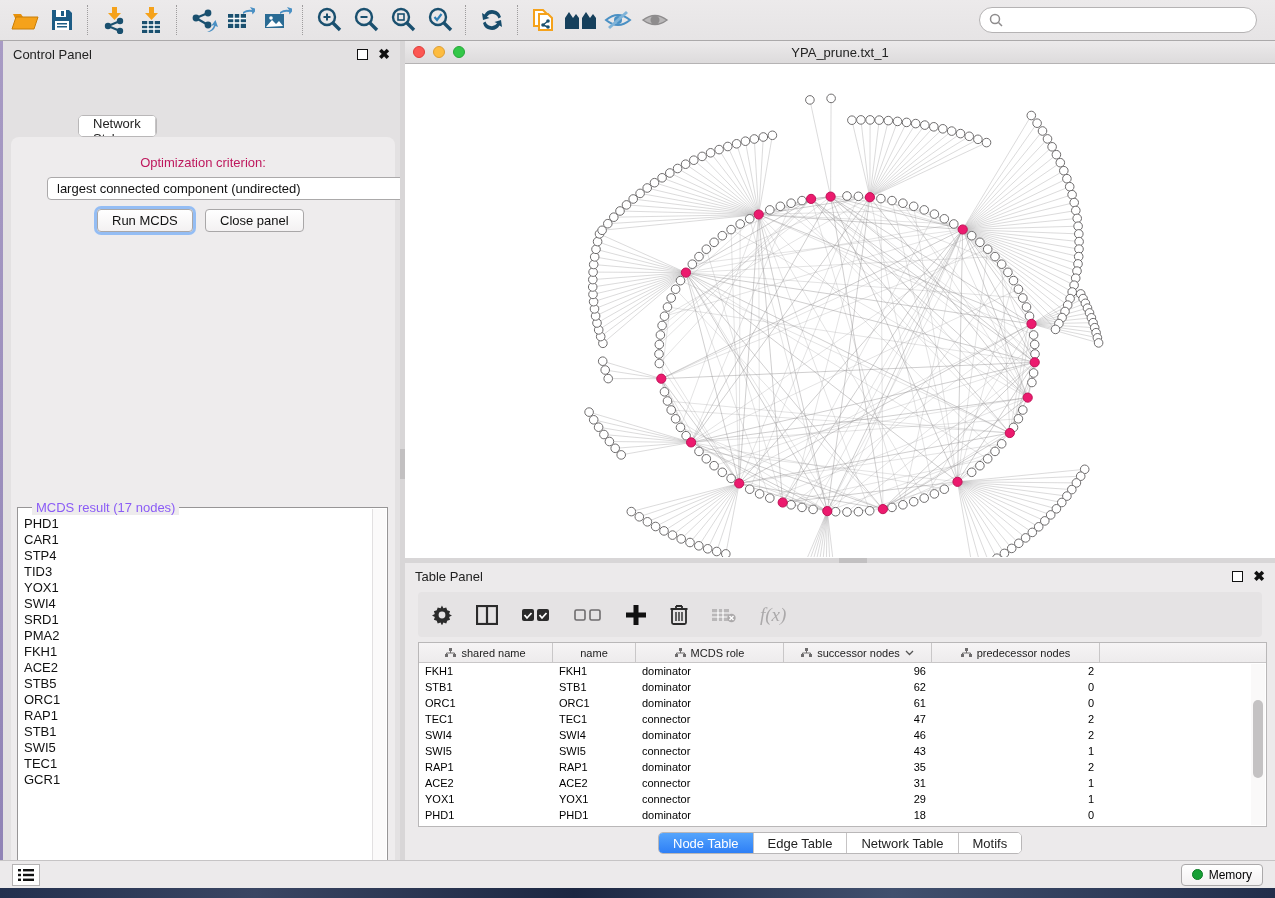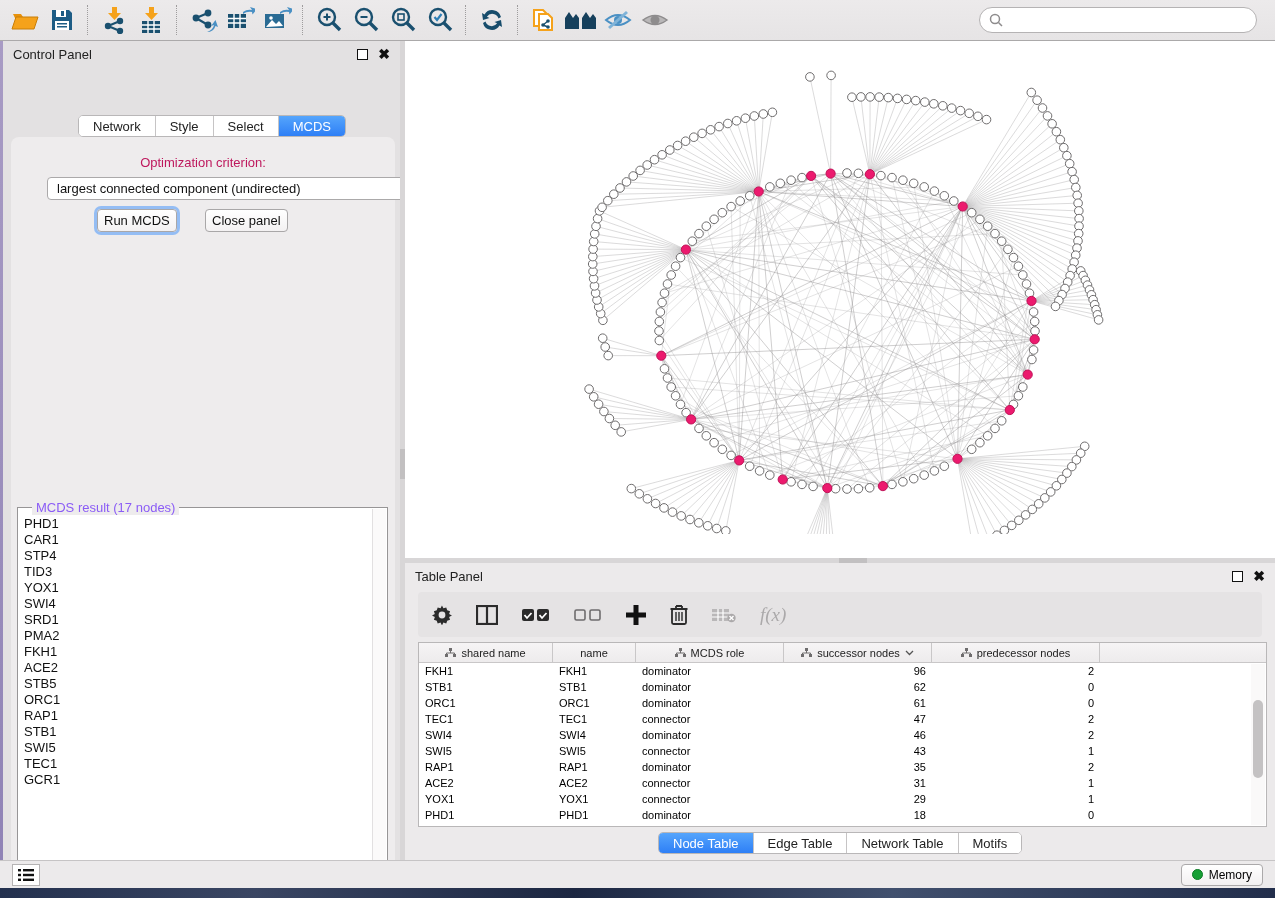--- a/index.html
+++ b/index.html
@@ -27,32 +27,32 @@
   .panel-head .sp { flex:1; }
   .win-float { width:11px; height:11px; border:1.5px solid #111; background:#fff; margin-right:10px; cursor:pointer; }
   .win-close { font-size:14px; font-weight:bold; color:#111; cursor:pointer; line-height:1; }
 
   .seg { display:flex; border:1px solid #B9B7B8; border-radius:5px; background:#fff; overflow:hidden; height:22px; }
   .seg .tab { padding:0 14px; font-size:13px; display:flex; align-items:center; color:#222;
               border-right:1px solid #C6C4C5; cursor:pointer; background:#fff; }
   .seg .tab:last-child { border-right:none; }
   .seg .tab.sel { background:linear-gradient(#55A5FC,#2E7FF6); color:#fff; }
 
-  #cp-tabs { position:absolute; left:75px; top:74px; }
+  #cp-tabs { position:absolute; left:75px; top:74px;flex-direction:column; }
 
   #cp-inner { position:absolute; left:8px; top:96px; width:384px; height:750px; background:#EEECED; border-radius:8px; }
   #opt-label { position:absolute; left:0; top:18px; width:100%; text-align:center; font-size:13px; color:#be185d; }
   #criterion { position:absolute; left:36px; top:40px; width:377px; height:23px; background:#fff;
                border:1px solid #ABA9AA; border-radius:4px; display:flex; align-items:center; cursor:pointer; }
   #criterion .val { flex:1; font-size:13px; padding-left:9px; color:#111; white-space:nowrap; }
   #criterion .step { width:18px; height:21px; margin-right:1px; border-radius:3px;
                      background:linear-gradient(#6FB3FA,#2D7BF4); display:flex; flex-direction:column;
                      align-items:center; justify-content:center; gap:2px; }
   .btn { background:linear-gradient(#FFFFFF,#F3F1F2); border:1px solid #A9A7A8; border-radius:4px;
-         font-size:13px; padding:3px 6px; color:#111; cursor:pointer; }
+         font-size:13px; padding:3px 14px; color:#111; cursor:pointer; }
   #run-btn { position:absolute; left:86px; top:72px; box-shadow:0 0 0 3px rgba(110,170,246,.7); }
   #close-btn { position:absolute; left:194px; top:72px; }
 
   #result-box { position:absolute; left:6px; top:370px; width:371px; height:372px; background:#fff;
                 border:1px solid #979596; }
   #result-legend { position:absolute; left:14px; top:-8px; background:#EEECED; padding:0 4px; font-size:13px; color:#8b5cf6; }
   #result-list { position:absolute; left:2px; top:8px; right:16px; bottom:2px; overflow:hidden;
                  font-size:13px; color:#111; line-height:16px; padding-left:4px; }
   #result-scroll { position:absolute; right:1px; top:1px; width:14px; height:calc(100% - 2px);
                    background:#FBFAFA; border-left:1px solid #E2E0E1; }
@@ -300,20 +300,26 @@
 </div>
 
 <div id="v-split" class="abs">
     <div class="grip"></div>
   </div>
 <div id="h-split" class="abs">
     <div class="grip"></div>
   </div>
 
 <div id="net-view" class="abs">
+  <div id="net-title">
+    <span class="light" style="background:#FC5753;border:1px solid #DF3E3A;"></span>
+    <span class="light" style="background:#FDBC40;border:1px solid #DE9F34;"></span>
+    <span class="light" style="background:#33C748;border:1px solid #27A73A;"></span>
+    <span class="title">YPA_prune.txt_1</span>
+  </div>
   <svg id="net-canvas" viewBox="0 0 870 493">
       <g>
         <line x1="254.0" y1="290.0" x2="334.2" y2="419.4" stroke="#9A9899" stroke-width="0.7" opacity="0.38"></line>
         <line x1="254.3" y1="280.5" x2="406.1" y2="134.9" stroke="#9A9899" stroke-width="0.7" opacity="0.38"></line>
         <line x1="255.4" y1="271.0" x2="406.1" y2="134.9" stroke="#9A9899" stroke-width="0.7" opacity="0.38"></line>
         <line x1="257.1" y1="261.5" x2="425.6" y2="132.6" stroke="#9A9899" stroke-width="0.7" opacity="0.38"></line>
         <line x1="259.5" y1="252.2" x2="464.9" y2="133.2" stroke="#9A9899" stroke-width="0.7" opacity="0.38"></line>
         <line x1="259.5" y1="252.2" x2="557.7" y2="165.5" stroke="#9A9899" stroke-width="0.7" opacity="0.38"></line>
         <line x1="262.5" y1="243.0" x2="629.7" y2="298.3" stroke="#9A9899" stroke-width="0.7" opacity="0.38"></line>
         <line x1="266.2" y1="234.0" x2="256.3" y2="314.7" stroke="#9A9899" stroke-width="0.7" opacity="0.38"></line>

